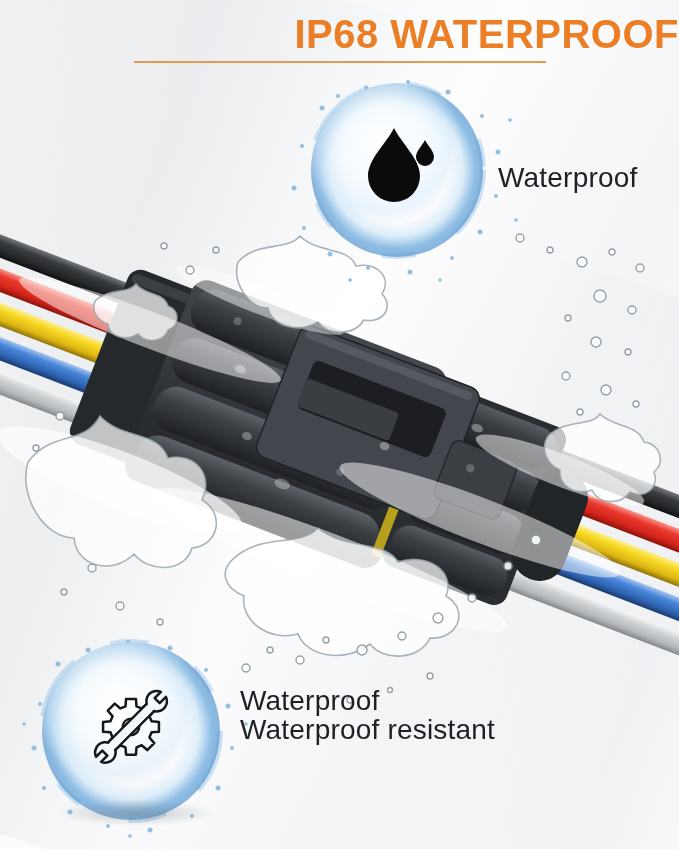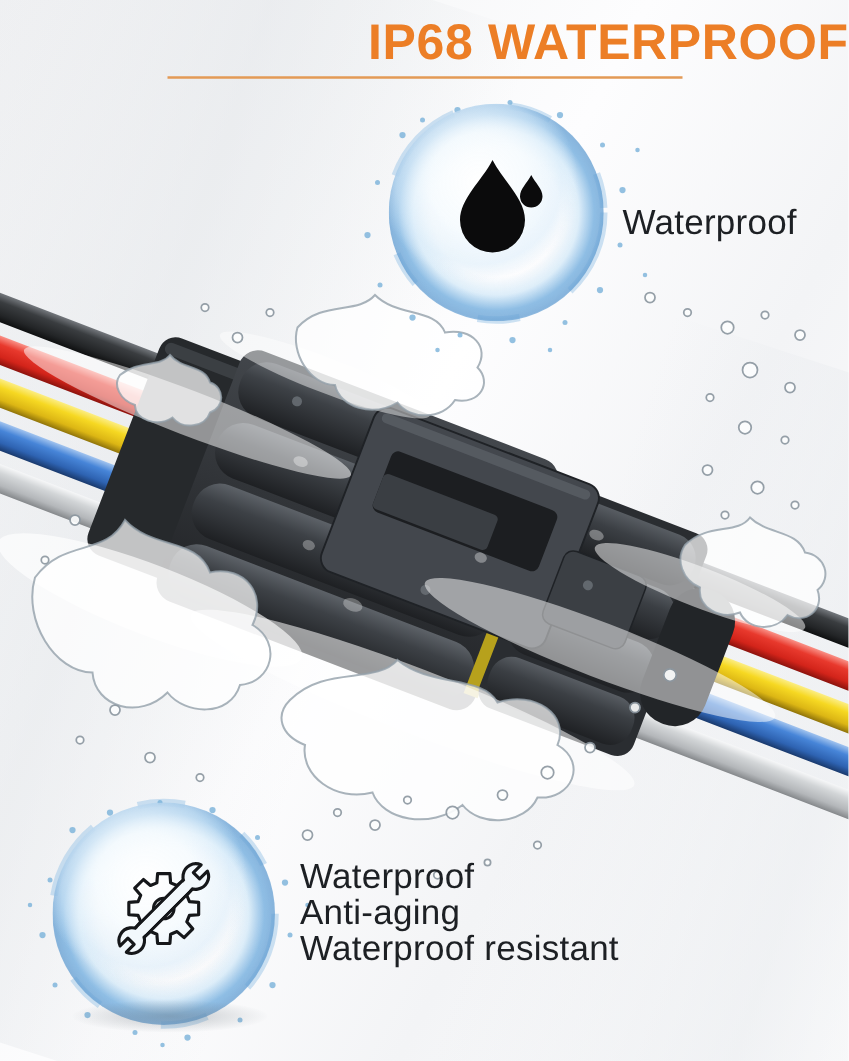--- a/index.html
+++ b/index.html
@@ -245,17 +245,16 @@
         <path d="M -4.5,-58.2 A 13 13 0 1 0 4.5,-58.2 L 4.5,-47 L -4.5,-47 Z" fill="#f2f8fc" stroke="#15171a" stroke-width="3.2" stroke-linejoin="round"></path>
         <path d="M -4.5,58.2 A 13 13 0 1 1 4.5,58.2 L 4.5,47 L -4.5,47 Z" fill="#f2f8fc" stroke="#15171a" stroke-width="3.2" stroke-linejoin="round"></path>
         <rect x="-4.8" y="-37" width="9.6" height="74" fill="#f2f8fc"></rect>
       </g>
     </svg>
   </div>
   <div class="bubble-shadow"></div>
 
   <div class="label durability">
     <div>Waterproof</div>
-    <div>Anti-aging</div>
     <div>Waterproof resistant</div>
   </div>
 
 </div>
 
 </body></html>

